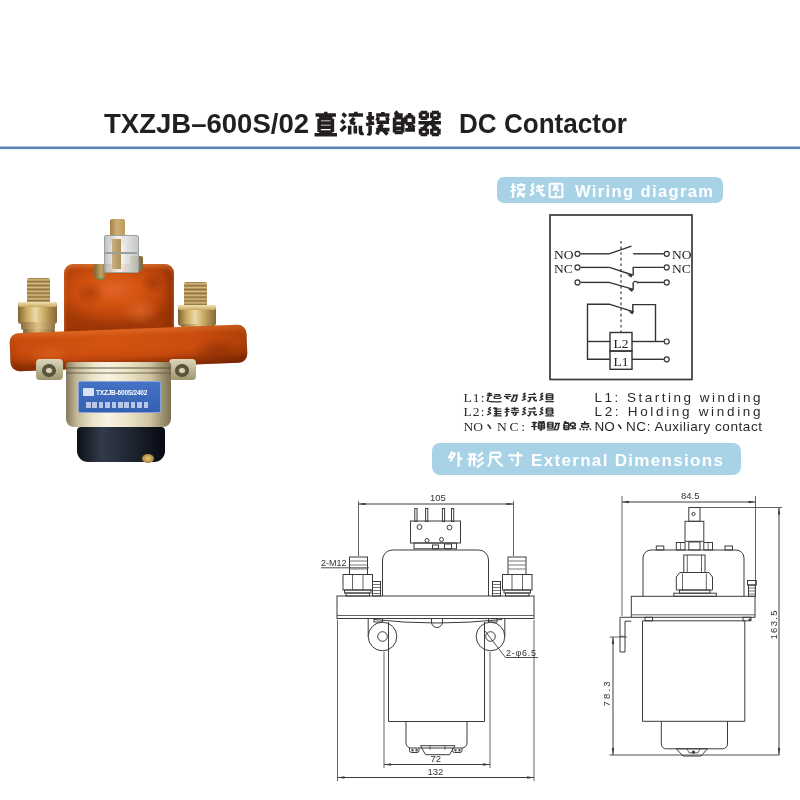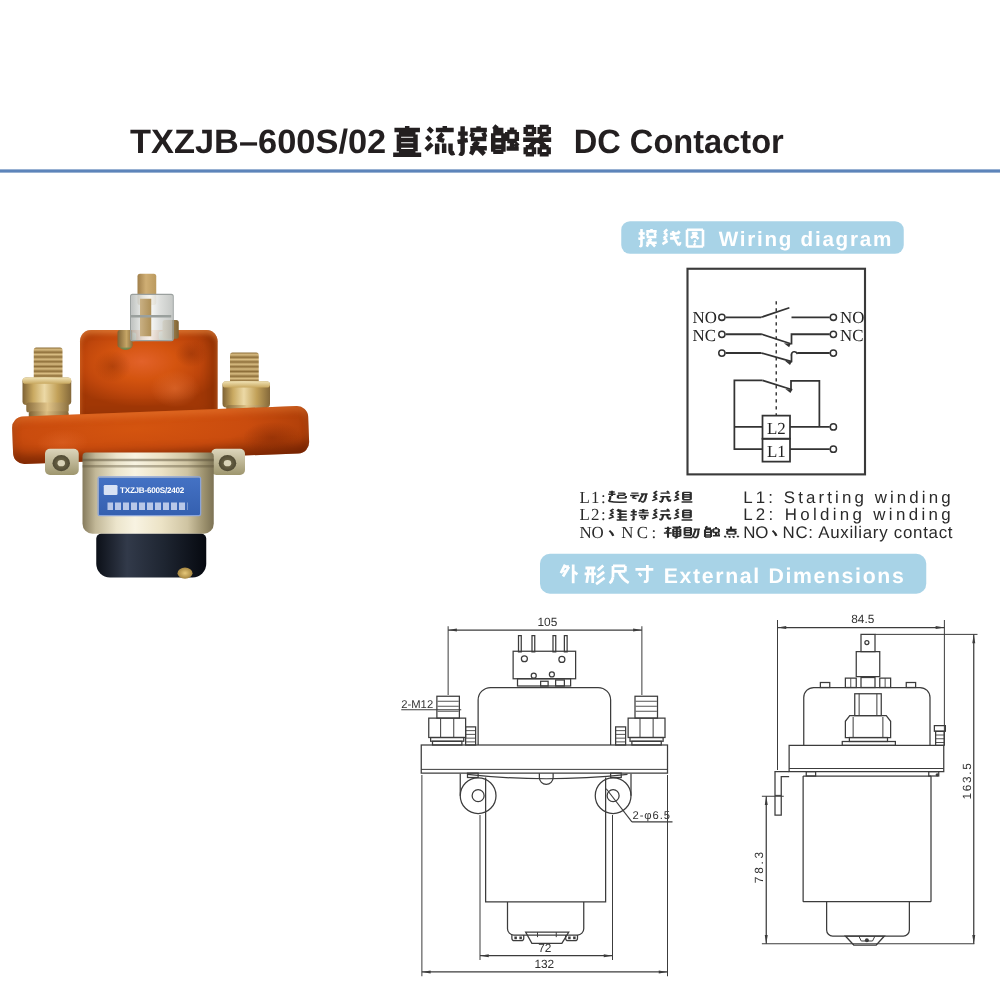--- a/index.html
+++ b/index.html
@@ -72,21 +72,21 @@
 </g>
 <g id="cDIAN" stroke="currentColor" fill="none">
   <path d="M48 4 V26 M22 26 H78 M28 38 H72 M28 38 V62 M72 38 V62 M28 62 H72 M14 74 L20 88 M38 76 L42 90 M60 76 L64 90 M82 74 L88 86"></path>
 </g>
 <g id="cDUN" stroke="currentColor" fill="none">
   <path d="M35 30 Q55 48 62 72"></path>
 </g>
 </defs>
 </svg>
 
-<div class="abs" id="titlebar" style="left:0;top:4px;width:800px;height:140px;">
+<div class="abs" id="titlebar" style="left:0;top:15px;width:800px;height:140px;">
 <svg width="800" height="140" viewBox="0 0 800 140">
   <text x="104" y="118" font-size="27" font-weight="bold" fill="#231f20" textLength="205" lengthAdjust="spacingAndGlyphs">TXZJB–600S/02</text>
   <g color="#231f20" stroke-width="14">
     <use href="#cZHI" transform="translate(313,96) scale(0.255)"></use>
     <use href="#cLIU" transform="translate(339,96) scale(0.255)"></use>
     <use href="#cJIE" transform="translate(365,96) scale(0.255)"></use>
     <use href="#cCHU" transform="translate(391,96) scale(0.255)"></use>
     <use href="#cQI4" transform="translate(417,96) scale(0.255)"></use>
   </g>
   <text x="459" y="118" font-size="27" font-weight="bold" fill="#231f20" textLength="168" lengthAdjust="spacingAndGlyphs">DC Contactor</text>

